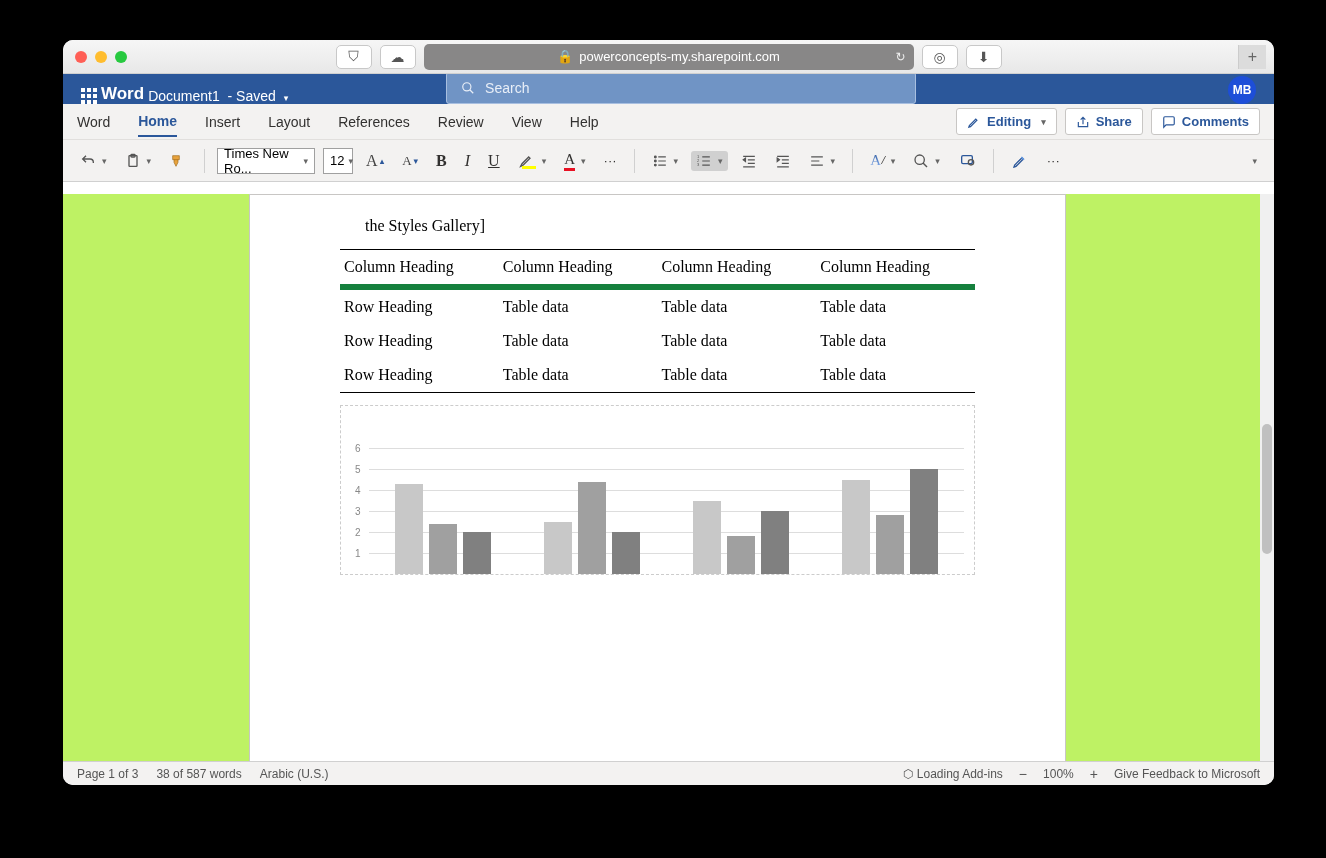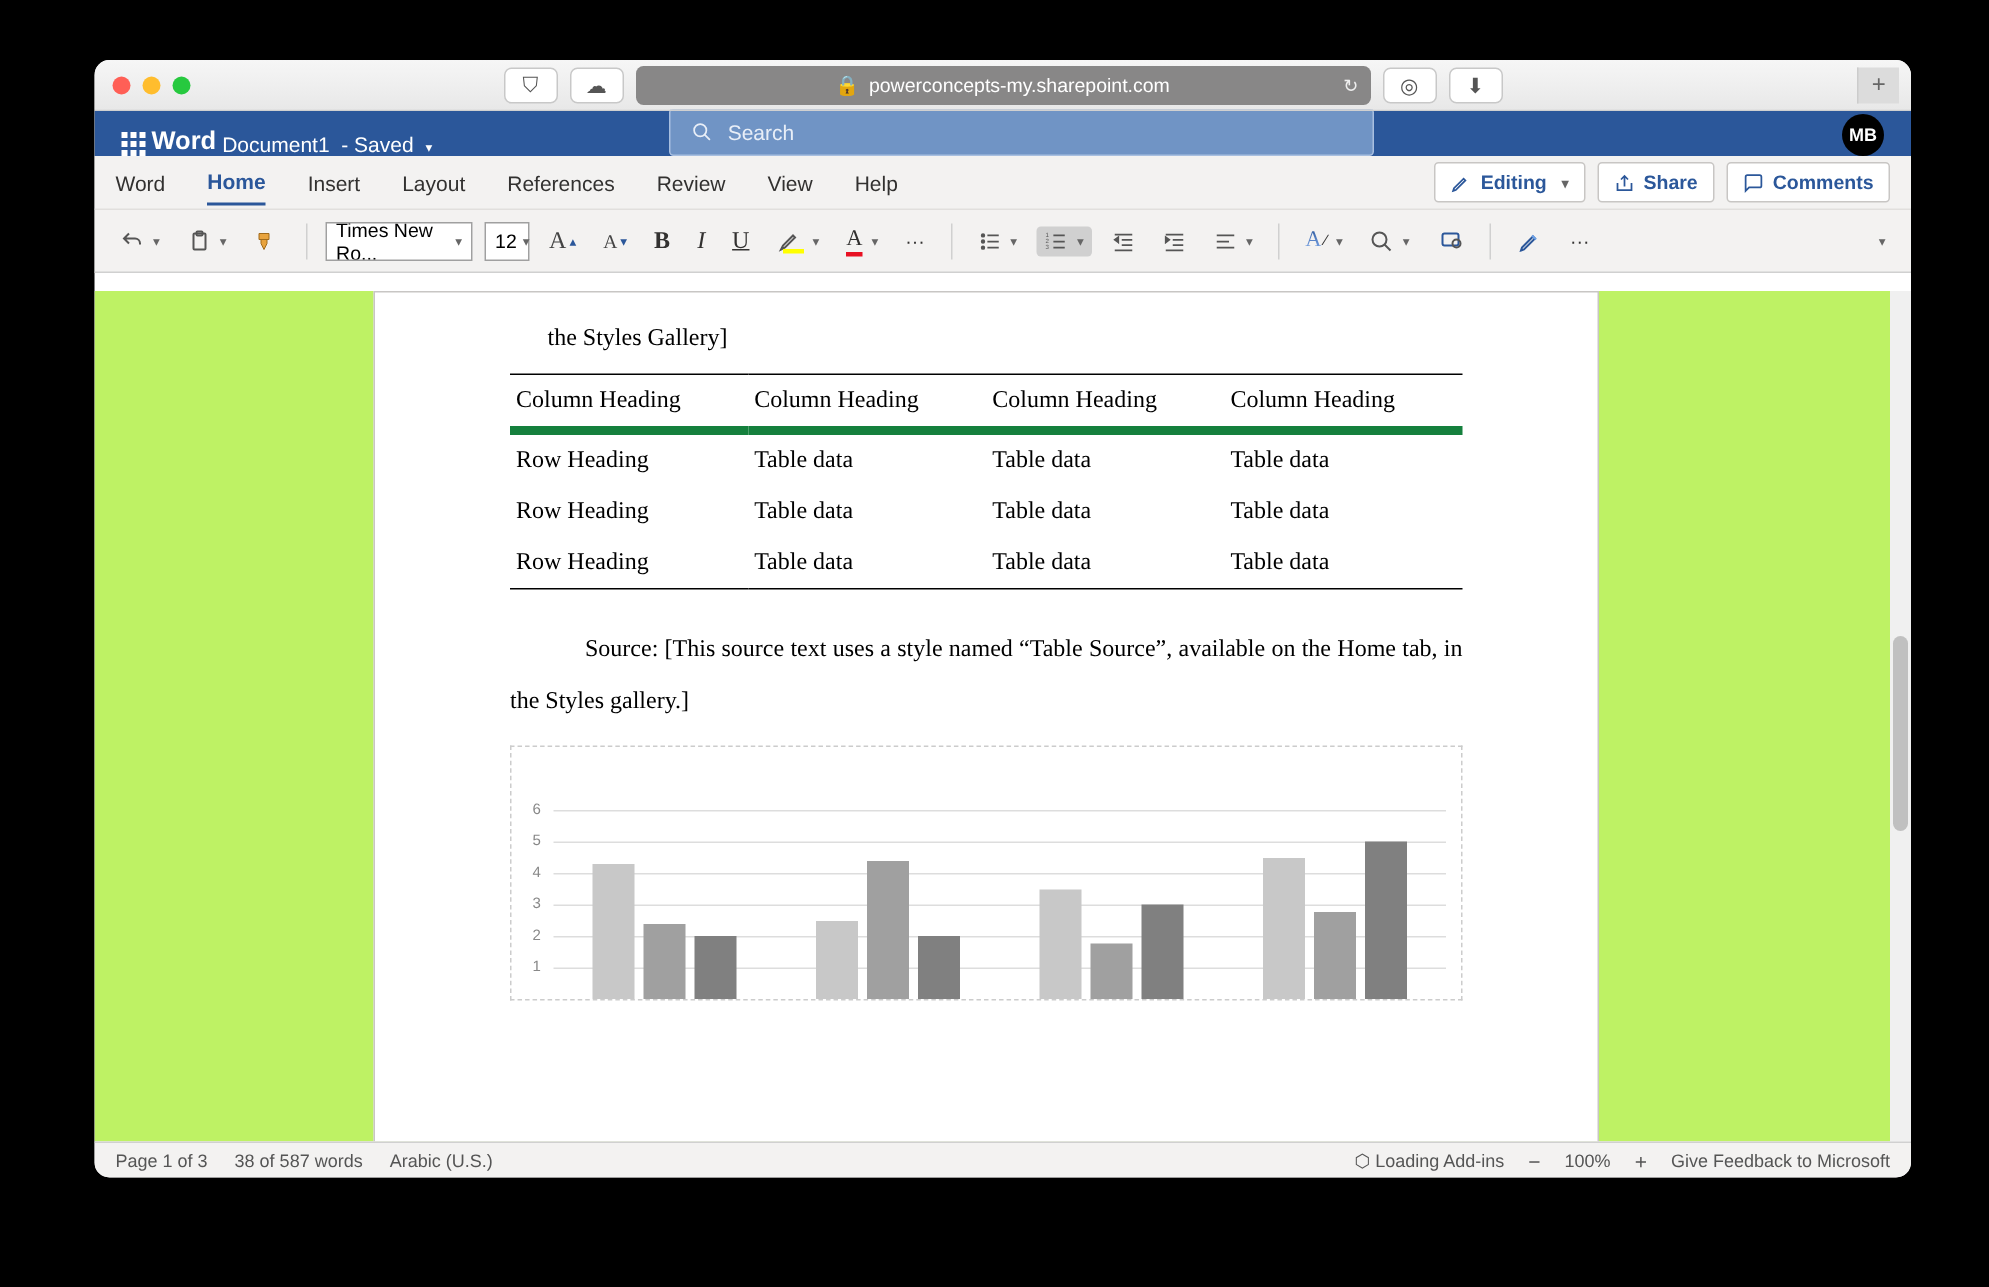--- a/index.html
+++ b/index.html
@@ -15,21 +15,21 @@
 .urlbar .reload { position:absolute; right:8px; color:#eee; font-size:12px; }
 .tb-right { position:absolute; right:8px; display:flex; gap:8px; align-items:center; }
 .newtab { width:28px; height:24px; background:#dcdcdc; display:flex; align-items:center; justify-content:center; color:#666; border-left:1px solid #ccc; font-size:16px; }
 
 .word-header { height:30px; background:#2b579a; display:flex; align-items:flex-end; color:#fff; padding:0 18px; gap:4px; }
 .waffle { display:grid; grid-template-columns:repeat(3,4px); grid-gap:2px; }
 .waffle span { width:4px; height:4px; background:#fff; }
 .app-name { font-size:17px; font-weight:600; }
 .doc-name { font-size:14px; }
 .word-search { flex:0 0 470px; margin-left:auto; margin-right:auto; height:32px; background:#7094c5; border-radius:3px; display:flex; align-items:center; padding:0 14px; color:#e8eef7; font-size:14px; gap:10px; border:1px solid #a8bfe0; }
-.avatar { width:28px; height:28px; border-radius:50%; background:#000000; color:#fff; display:flex; align-items:center; justify-content:center; font-size:12px; font-weight:600; margin-left:auto; }
+.avatar { width:28px; height:28px; border-radius:50%; background:#1d4ed8; color:#fff; display:flex; align-items:center; justify-content:center; font-size:12px; font-weight:600; margin-left:auto; }
 
 .ribbon-tabs { height:36px; background:#f3f2f1; border-bottom:1px solid #e1dfdd; display:flex; align-items:center; padding:0 14px; gap:28px; font-size:14px; }
 .ribbon-tabs .tab { color:#323130; cursor:pointer; padding:6px 0; }
 .ribbon-tabs .tab.active { font-weight:600; border-bottom:2px solid #2b579a; color:#2b579a; }
 .ribbon-right { margin-left:auto; display:flex; gap:8px; }
 .rbtn { border:1px solid #c8c6c4; padding:5px 10px; border-radius:3px; display:flex; align-items:center; gap:6px; background:#fff; font-size:13px; color:#2b579a; font-weight:600; }
 
 .toolbar { height:42px; background:#f3f2f1; border-bottom:1px solid #d0d0d0; display:flex; align-items:center; padding:0 12px; gap:8px; font-size:13px; }
 .tool { display:flex; align-items:center; gap:2px; padding:3px 5px; color:#323130; border-radius:3px; }
 .tool.active { background:#d0d0d0; }
@@ -303,21 +303,20 @@
               <td>Table data</td>
             </tr>
             <tr>
               <td>Row Heading</td>
               <td>Table data</td>
               <td>Table data</td>
               <td>Table data</td>
             </tr>
           </tbody>
       </table>
-      <p class="source-p">Source: [This source text uses a style named “Table Source”, available on the Home tab, in the Styles gallery.]</p>
       <div class="chart-box">
         <div class="chart-plot" id="chart-plot">
             <div class="gline" style="top: 83.3333%;"></div>
             <div class="ytick" style="top: 83.3333%;">1</div>
             <div class="gline" style="top: 66.6667%;"></div>
             <div class="ytick" style="top: 66.6667%;">2</div>
             <div class="gline" style="top: 50%;"></div>
             <div class="ytick" style="top: 50%;">3</div>
             <div class="gline" style="top: 33.3333%;"></div>
             <div class="ytick" style="top: 33.3333%;">4</div>

